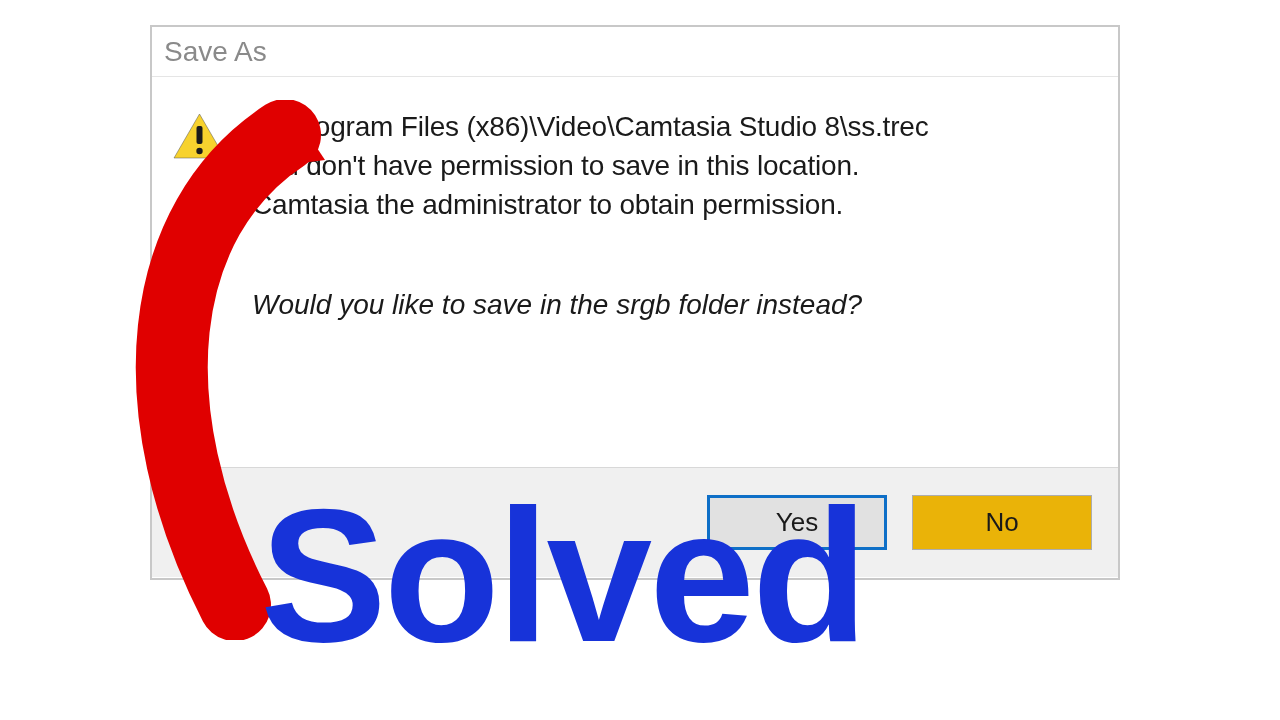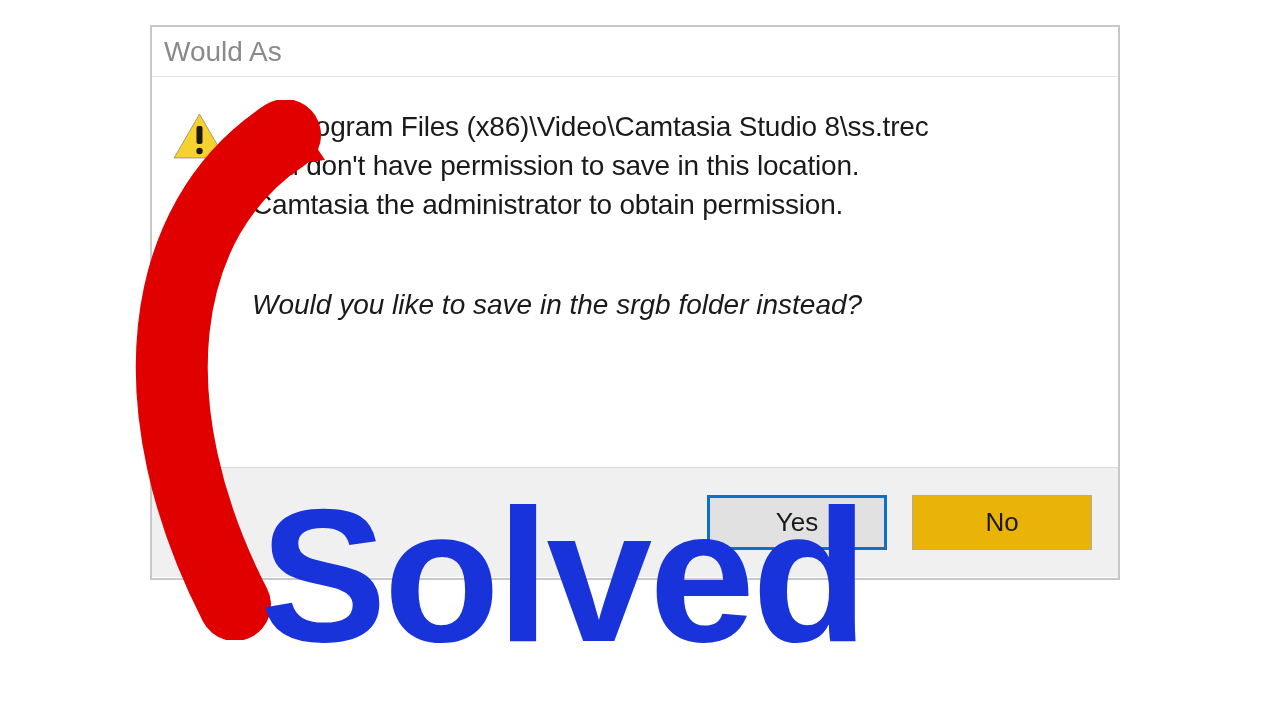--- a/index.html
+++ b/index.html
@@ -114,21 +114,21 @@
       z-index: 6;
       line-height: 1;
       pointer-events: none;
     }
   </style>
 </head>
 <body>
 
 <div class="dialog-window">
   <div class="titlebar">
-    <span class="title-text">Would As</span>
+    <span class="title-text">Save As</span>
   </div>
   <div class="dialog-body">
     <div class="icon-col">
       <svg class="warning-triangle" viewBox="0 0 55 48">
         <polygon points="27.5,2 53,46 2,46" fill="#f7d22e" stroke="#555" stroke-width="0.5"></polygon>
         <rect x="24.5" y="14" width="6" height="18" rx="2" fill="#1a1a1a"></rect>
         <circle cx="27.5" cy="39" r="3.2" fill="#1a1a1a"></circle>
       </svg>
     </div>
     <div class="msg-col">

